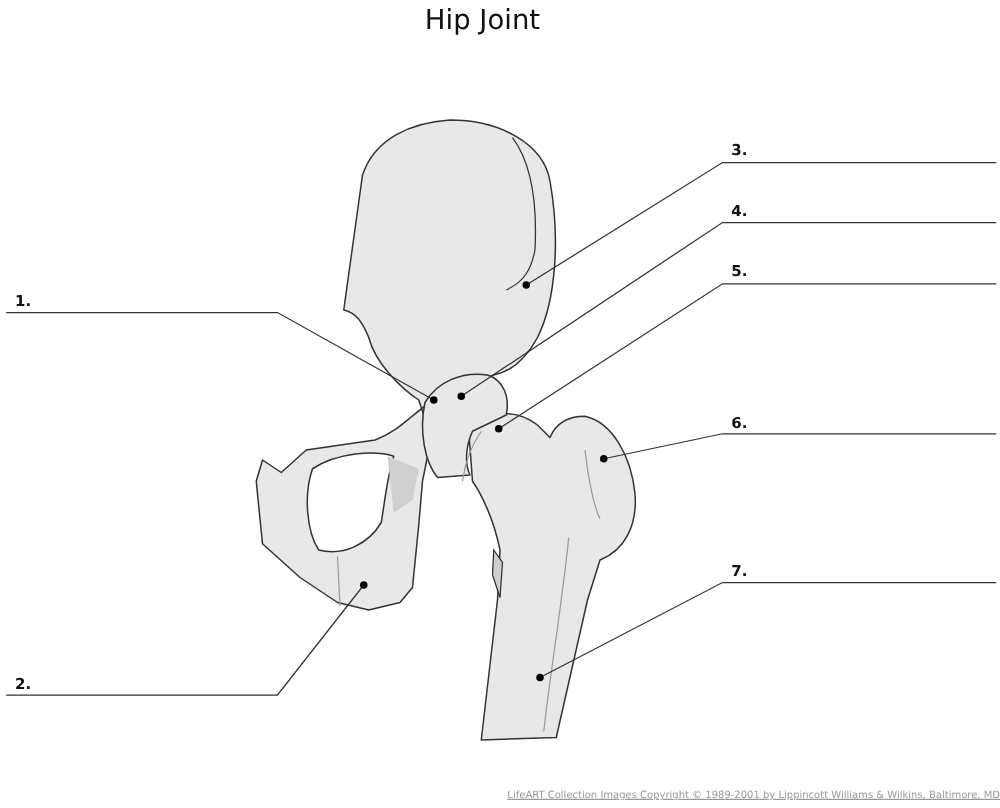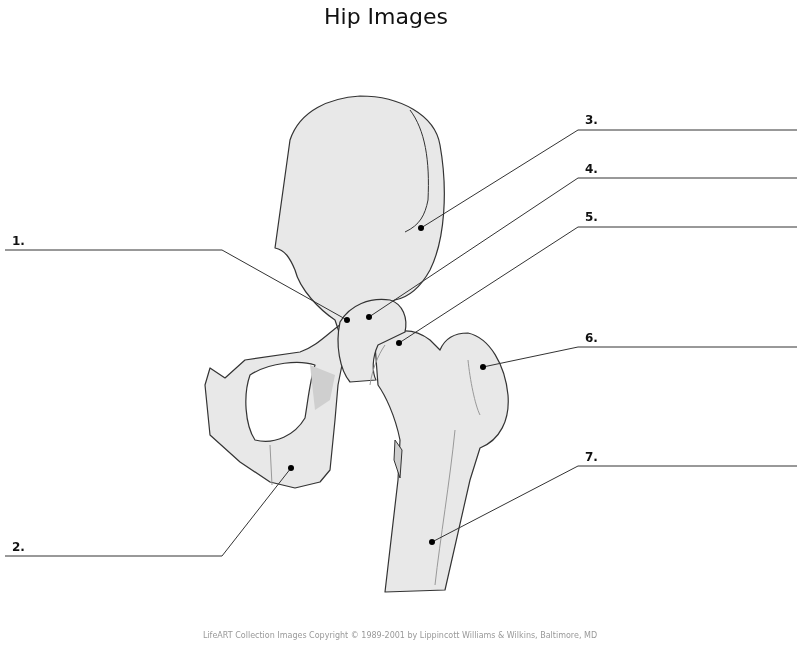--- a/index.html
+++ b/index.html
@@ -1,25 +1,25 @@
 <!DOCTYPE html>
 <html><head>
 <meta charset="utf-8">
 <style>
   html, body { margin: 0; padding: 0; background: #ffffff; }
   body { width: 800px; height: 646px; position: relative; overflow: hidden; font-family: "DejaVu Sans", sans-serif; }
   .title { position: absolute; top: 4px; left: 0; width: 772px; text-align: center; font-size: 22px; color: #111; font-family: "DejaVu Sans", sans-serif; }
   svg.figure { position: absolute; left: 0; top: 0; }
   .label-num { position: absolute; font-weight: bold; font-size: 12px; color: #111; font-family: "DejaVu Sans", sans-serif; }
-  .credit { position: absolute; top: 631px; left: 0; width: 800px; text-align: center; font-size: 8px; color: #999; font-family: "DejaVu Sans", sans-serif; }
+  .credit { position: absolute; top: 631px; left: 0; width: 800px; text-align: right; font-size: 8px; color: #999; font-family: "DejaVu Sans", sans-serif; text-decoration: underline; }
 </style>
 </head>
 <body>
 
-<div class="title">Hip Images</div>
+<div class="title">Hip Joint</div>
 
 <svg class="figure" width="800" height="646" viewBox="0 0 800 646">
   <g fill="#e8e8e8" stroke="#333" stroke-width="1.2" stroke-linejoin="round">
 
     <path d="M275,248 L290,140 C300,110 330,98 360,96 C400,96 435,115 440,145 C448,190 445,240 430,270 C418,292 405,298 395,300 L350,318 C330,330 320,345 300,352 L245,360 L225,378 L210,368 L205,385 L210,435 L240,462 L270,482 L295,488 L320,482 L330,470 L335,420 L338,385 L345,350 L335,320 C320,310 300,290 295,270 C290,258 285,250 275,248 Z"></path>
 
     <path fill="#ffffff" d="M250,375 C270,362 300,360 315,365 C310,380 308,400 305,418 C295,435 275,445 255,440 C245,425 243,395 250,375 Z"></path>
 
     <path d="M375,345 C390,330 410,325 430,340 L440,350 C445,338 455,333 468,333 C490,338 505,365 508,395 C510,420 500,440 480,448 L470,480 L445,590 L385,592 L398,480 L400,440 C395,415 385,395 378,385 Z"></path>
 

